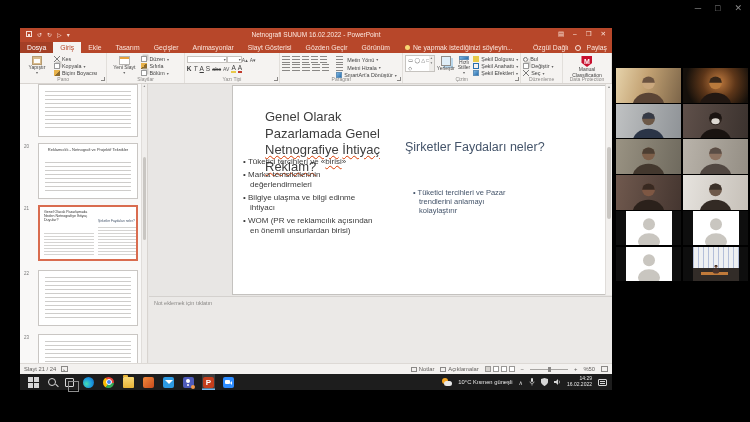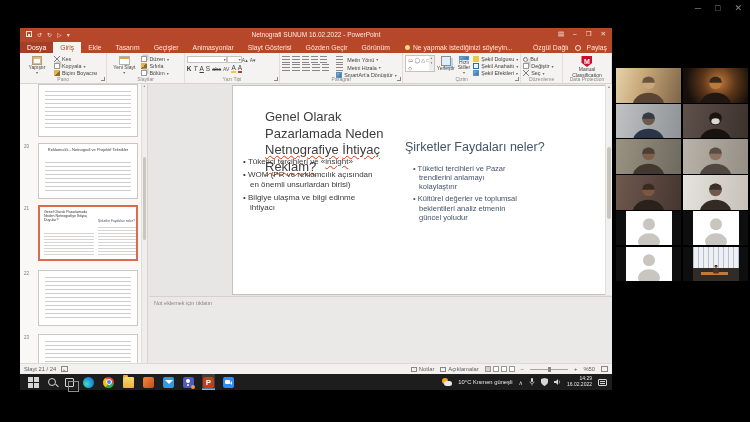--- a/index.html
+++ b/index.html
@@ -83,21 +83,21 @@
   .notes{position:absolute;left:0;right:0;top:212px;bottom:0;background:#ebe9e7;border-top:1px solid #d4d1ce;}
   .notes-text{position:absolute;left:5px;top:3px;font-size:5.5px;color:#8a8886;}
 
   
   .slide-title{position:absolute;left:9px;top:23px;width:200px;font-size:13px;line-height:1.27;color:#3d3d3d;margin-left:23px;}
   .left-bullets{position:absolute;left:10px;top:71px;width:132px;margin:0;padding:0;list-style:none;font-size:8px;line-height:1.18;color:#3b3b3b;}
   .left-bullets li{padding-left:7px;text-indent:-7px;margin-bottom:4px;}
   .left-bullets li::before{content:"• ";}
   .right-title{position:absolute;left:172px;top:54px;width:190px;font-size:12.5px;color:#44546A;}
   .right-bullets{position:absolute;left:180px;top:78px;width:104px;margin:0;padding:0;list-style:none;font-size:7.5px;line-height:1.22;color:#44546A;}
-  .right-bullets li{padding-left:6px;text-indent:-6px;margin-bottom:3px;}
+  .right-bullets li{padding-left:6px;text-indent:-6px;margin-bottom:3px;margin-top:24px;}
   .right-bullets li::before{content:"• ";}
   .sq{text-decoration:underline;text-decoration-style:wavy;text-decoration-color:#D83B01;text-decoration-thickness:1px;text-underline-offset:1px;}
 
   
   .statusbar{position:absolute;left:0;top:335px;width:100%;height:11px;background:#f3f1ef;border-top:1px solid #ddd9d5;display:flex;align-items:center;font-size:5.8px;color:#605e5c;}
   .sb-left{display:flex;align-items:center;gap:5px;margin-left:4px;}
   .sb-spell{width:7px;height:6px;border:1px solid #8a8886;position:relative;}
   .sb-spell::after{content:"";position:absolute;left:1px;top:1px;width:4px;height:2px;border-left:1px solid #8a8886;transform:rotate(-45deg);}
   .sb-right{margin-left:auto;display:flex;align-items:center;gap:6px;margin-right:4px;}
   .sb-btn{display:flex;align-items:center;gap:2px;}
@@ -419,33 +419,33 @@
               </div>
             </div>
           </div>
         <div class="thumb-scroll">▴<div class="bar"></div></div>
       </div>
 
       <div class="editor">
         <div class="canvas">
           <div class="slide-title">
               <div>Genel Olarak</div>
-              <div>Pazarlamada Neden</div>
+              <div>Pazarlamada Genel</div>
               <div><span class="sq">Netnografiye</span> <span class="sq">İhtiyaç</span></div>
               <div><span class="sq">Reklam?</span></div>
             </div>
           <ul class="left-bullets">
-              <li>Tüketici tercihleri ve «<span class="sq">insight</span>»</li>
+              <li>Tüketici tercihleri ve «<span class="sq">birisi</span>»</li>
+              <li>Marka temsilcilerinin değerlendirmeleri</li>
+              <li>Bilgiye ulaşma ve bilgi edinme ihtiyacı</li>
               <li>WOM (PR ve reklamcılık açısından en önemli unsurlardan birisi)</li>
-              <li>Bilgiye ulaşma ve bilgi edinme ihtiyacı</li>
             </ul>
           <div class="right-title" style="color: rgb(68, 84, 106);">Şirketler Faydaları neler?</div>
           <ul class="right-bullets" style="color: rgb(68, 84, 106);">
               <li>Tüketici tercihleri ve Pazar trendlerini anlamayı kolaylaştırır</li>
-              <li>Kültürel değerler ve toplumsal beklentileri analiz etmenin güncel yoludur</li>
             </ul>
         </div>
         <div class="ed-scroll">▴<div class="bar"></div></div>
         <div class="notes">
           <span class="notes-text">Not eklemek için tıklatın</span>
         </div>
       </div>
     </div>
 
     <div class="statusbar">

